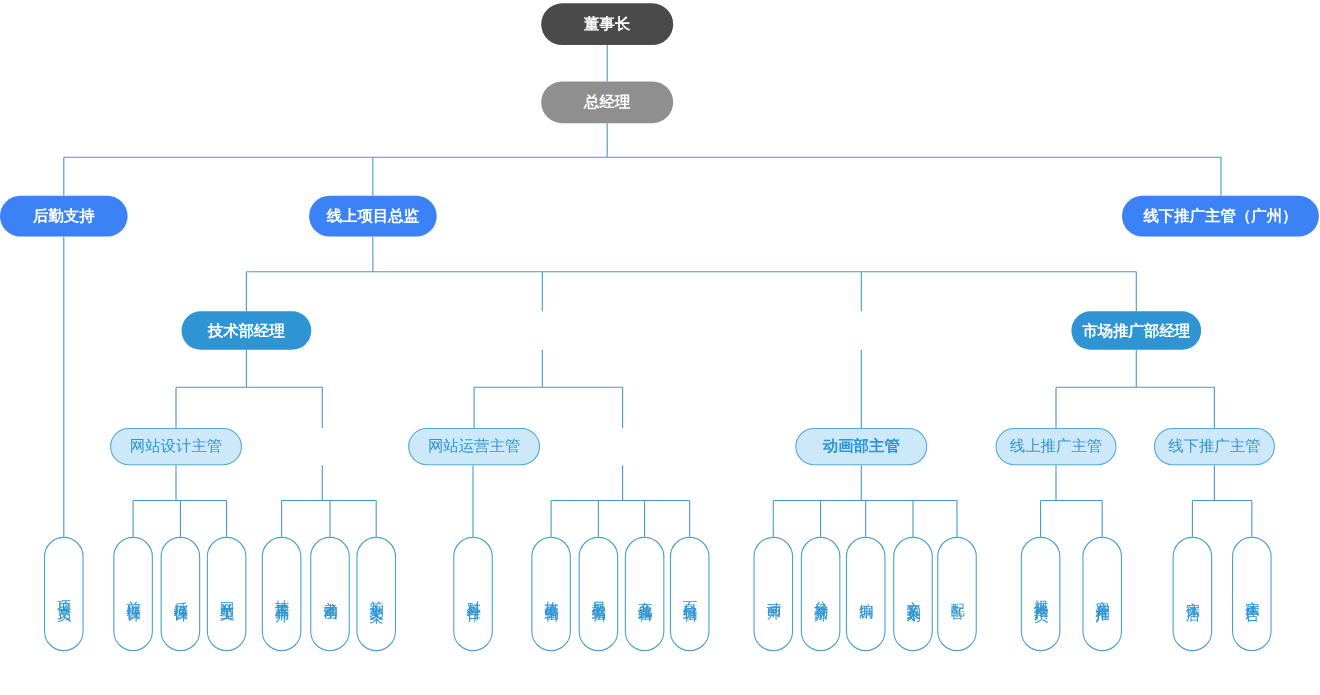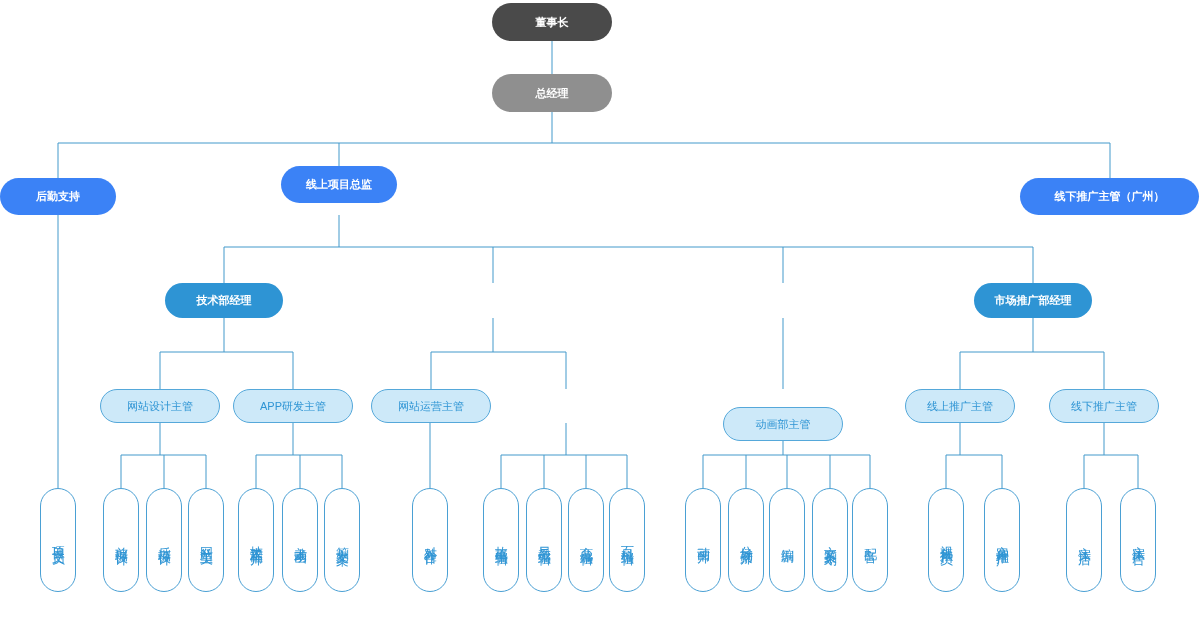--- a/index.html
+++ b/index.html
@@ -3,21 +3,21 @@
 <meta charset="utf-8">
 <style>
   html,body{margin:0;padding:0;background:#ffffff;}
   #canvas{
     position:relative;width:1200px;height:632px;background:#ffffff;overflow:hidden;
     font-family:"Liberation Sans","DejaVu Sans",sans-serif;
   }
   #lines{position:absolute;left:0;top:0;width:1200px;height:632px;pointer-events:none;}
   .node{
     position:absolute;display:flex;align-items:center;justify-content:center;
-    box-sizing:border-box;font-size:11px;white-space:nowrap;
+    box-sizing:border-box;font-size:14px;white-space:nowrap;
   }
   .chairman{background:#4a4a4a;color:#ffffff;font-weight:bold;border-radius:19px;}
   .gm{background:#8f8f8f;color:#ffffff;font-weight:bold;border-radius:19px;}
   .director{background:#3b82f6;color:#ffffff;font-weight:bold;border-radius:19px;}
   .manager{background:#2e94d4;color:#ffffff;font-weight:bold;border-radius:18px;}
   .supervisor{background:#cde9f9;color:#2e94d4;border:1px solid #55a8da;border-radius:17px;}
   .leaf{
     background:#ffffff;color:#2e94d4;border:1px solid #4aa0d4;border-radius:18px;
     writing-mode:vertical-lr;text-orientation:upright;letter-spacing:2px;font-size:13px;
   }
@@ -44,30 +44,29 @@
       <path d="M783 423 V455 M703 455 H870 M703 455 V488 M746 455 V488 M787 455 V488 M830 455 V488 M870 455 V488"></path>
       <path d="M960 423 V455 M946 455 H1002 M946 455 V488 M1002 455 V488"></path>
       <path d="M1104 423 V455 M1084 455 H1138 M1084 455 V488 M1138 455 V488"></path>
     </g>
   </svg>
 
   <div class="node chairman" style="left:492px;top:3px;width:120px;height:38px;">董事长</div>
   <div class="node gm" style="left:492px;top:74px;width:120px;height:38px;">总经理</div>
 
   <div class="node director" style="left:0px;top:178px;width:116px;height:37px;">后勤支持</div>
-  <div class="node director" style="left:281px;top:166px;width:116px;height:37px;">线上项目总监</div>
+  <div class="node director" style="left:281px;top:178px;width:116px;height:37px;">线上项目总监</div>
   <div class="node director" style="left:1020px;top:178px;width:179px;height:37px;">线下推广主管（广州）</div>
 
   <div class="node manager" style="left:165px;top:283px;width:118px;height:35px;">技术部经理</div>
   <div class="node manager" style="left:974px;top:283px;width:118px;height:35px;">市场推广部经理</div>
 
   <div class="node supervisor" style="left:100px;top:389px;width:120px;height:34px;">网站设计主管</div>
-  <div class="node supervisor" style="left:233px;top:389px;width:120px;height:34px;">APP研发主管</div>
   <div class="node supervisor" style="left:371px;top:389px;width:120px;height:34px;font-family:Liberation Mono, monospace;">网站运营主管</div>
-  <div class="node supervisor" style="left:723px;top:407px;width:120px;height:34px;">动画部主管</div>
+  <div class="node supervisor" style="left:723px;top:389px;width:120px;height:34px;font-weight:bold;">动画部主管</div>
   <div class="node supervisor" style="left:905px;top:389px;width:110px;height:34px;">线上推广主管</div>
   <div class="node supervisor" style="left:1049px;top:389px;width:110px;height:34px;">线下推广主管</div>
 
   <div class="node leaf" style="left:40px;top:488px;width:36px;height:104px;">项目文员</div>
   <div class="node leaf" style="left:103px;top:488px;width:36px;height:104px;">前端设计</div>
   <div class="node leaf" style="left:146px;top:488px;width:36px;height:104px;">后端设计</div>
   <div class="node leaf" style="left:188px;top:488px;width:36px;height:104px;">网站美工</div>
   <div class="node leaf" style="left:238px;top:488px;width:36px;height:104px;">技术工程师</div>
   <div class="node leaf" style="left:282px;top:488px;width:36px;height:104px;">美术动画</div>
   <div class="node leaf" style="left:324px;top:488px;width:36px;height:104px;">策划文案</div>

